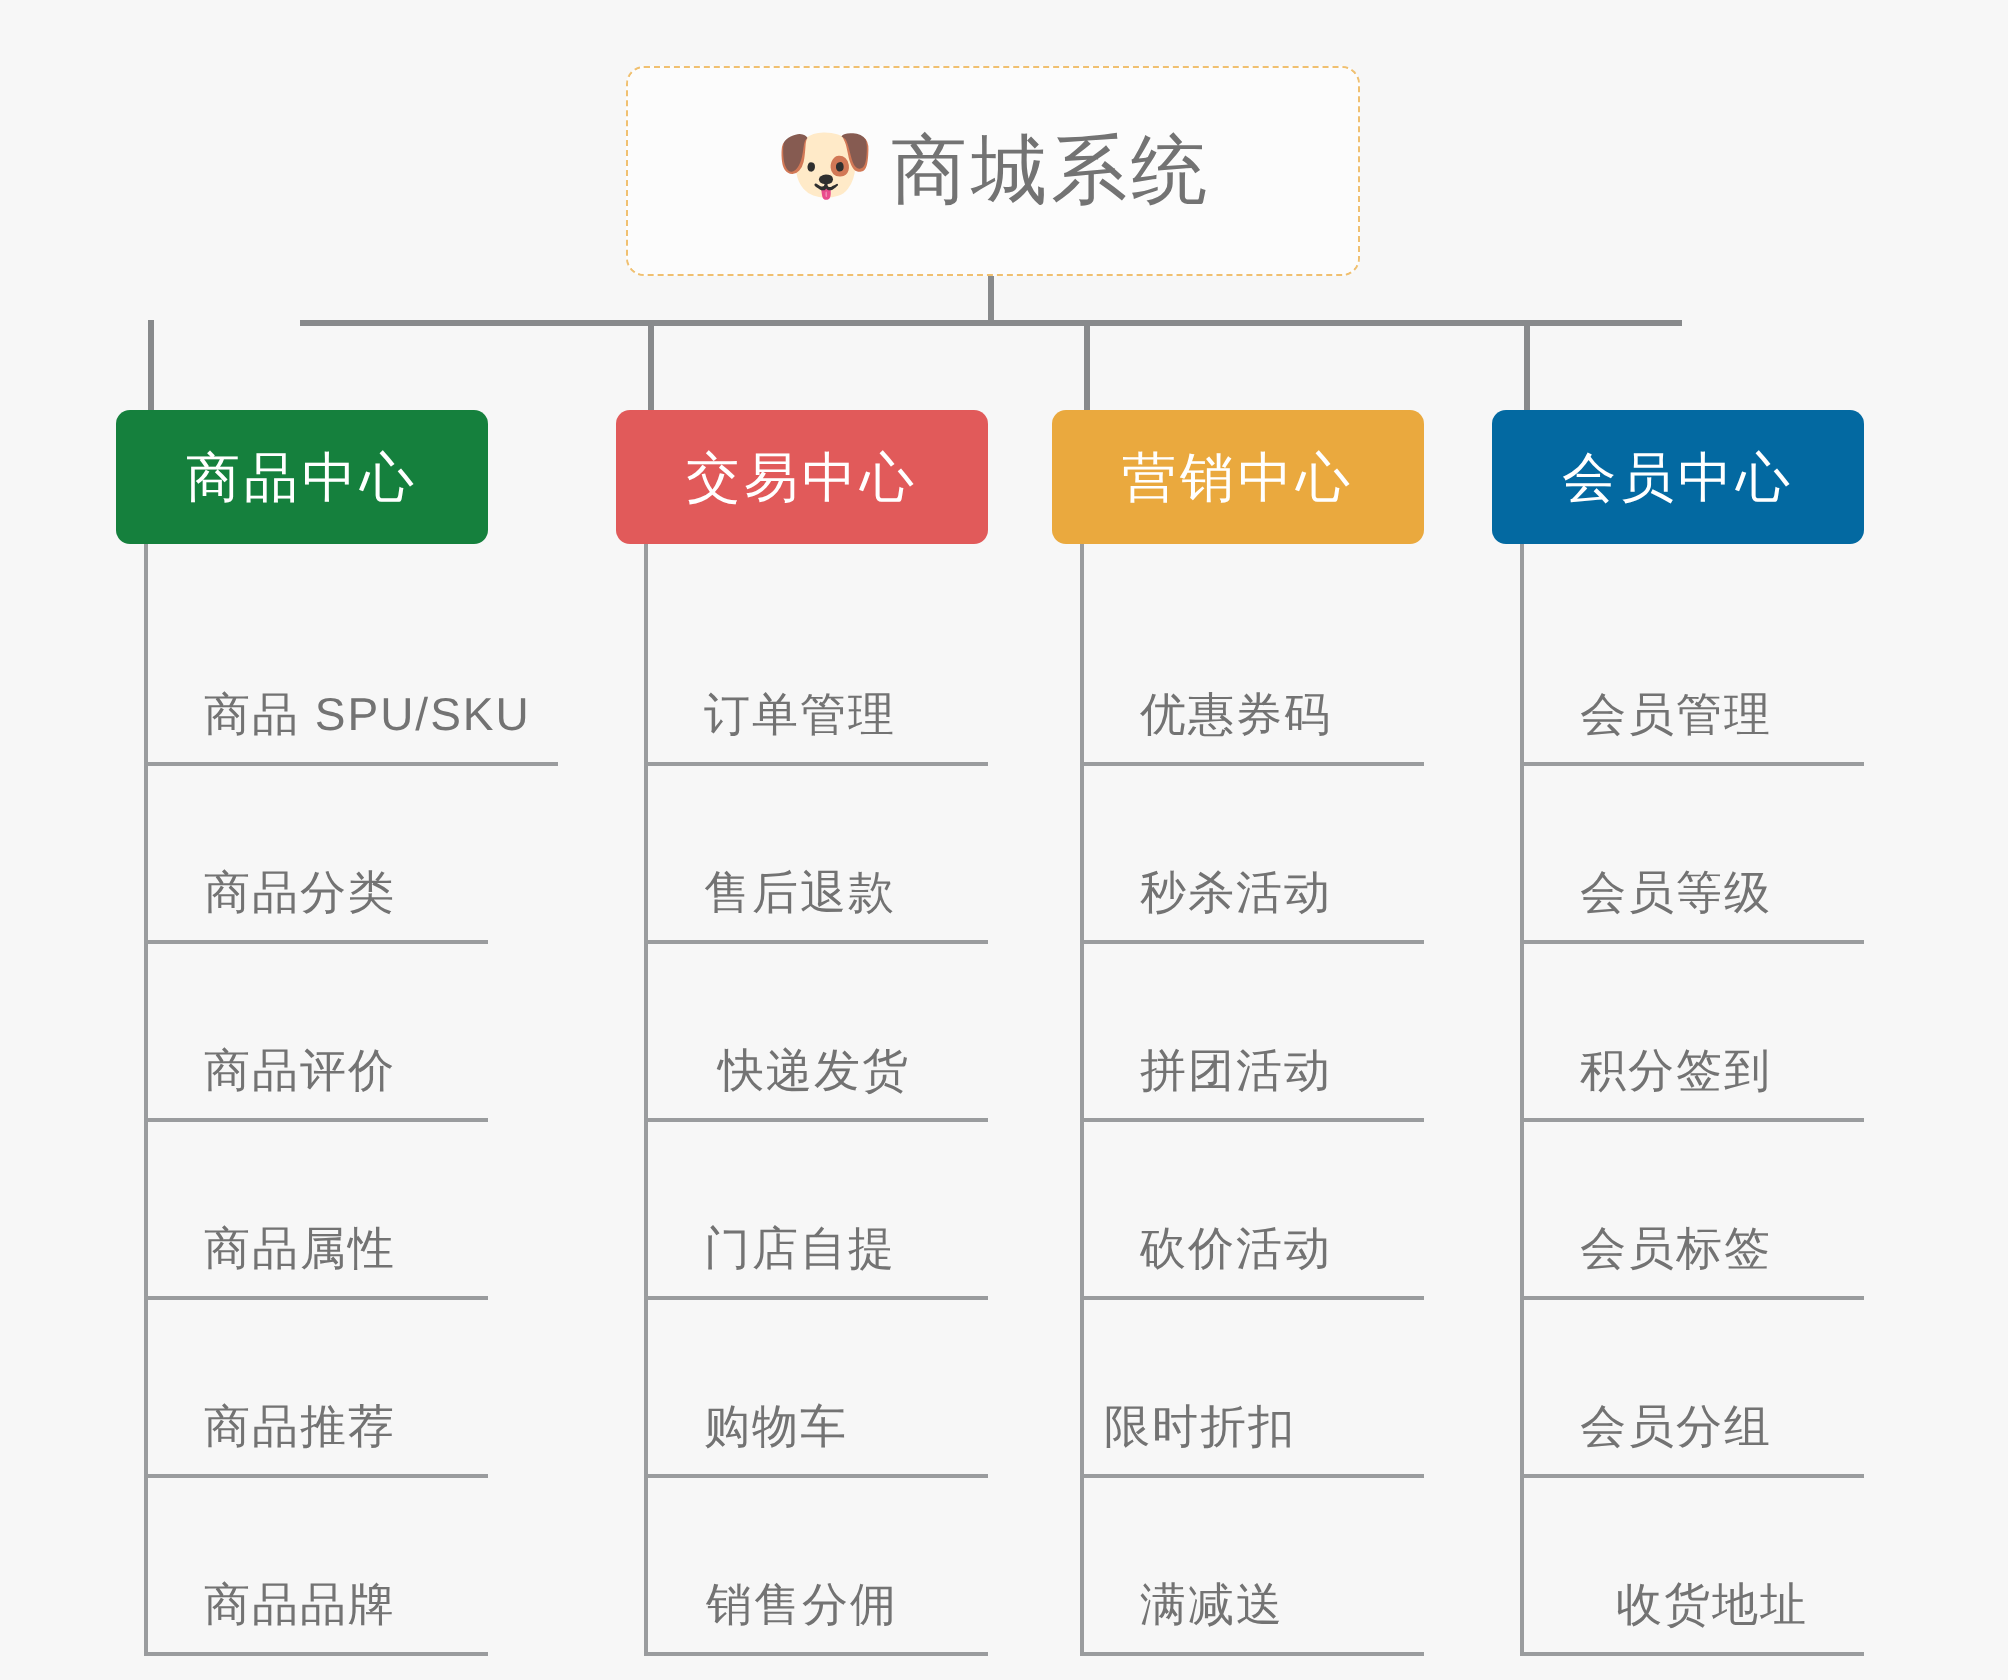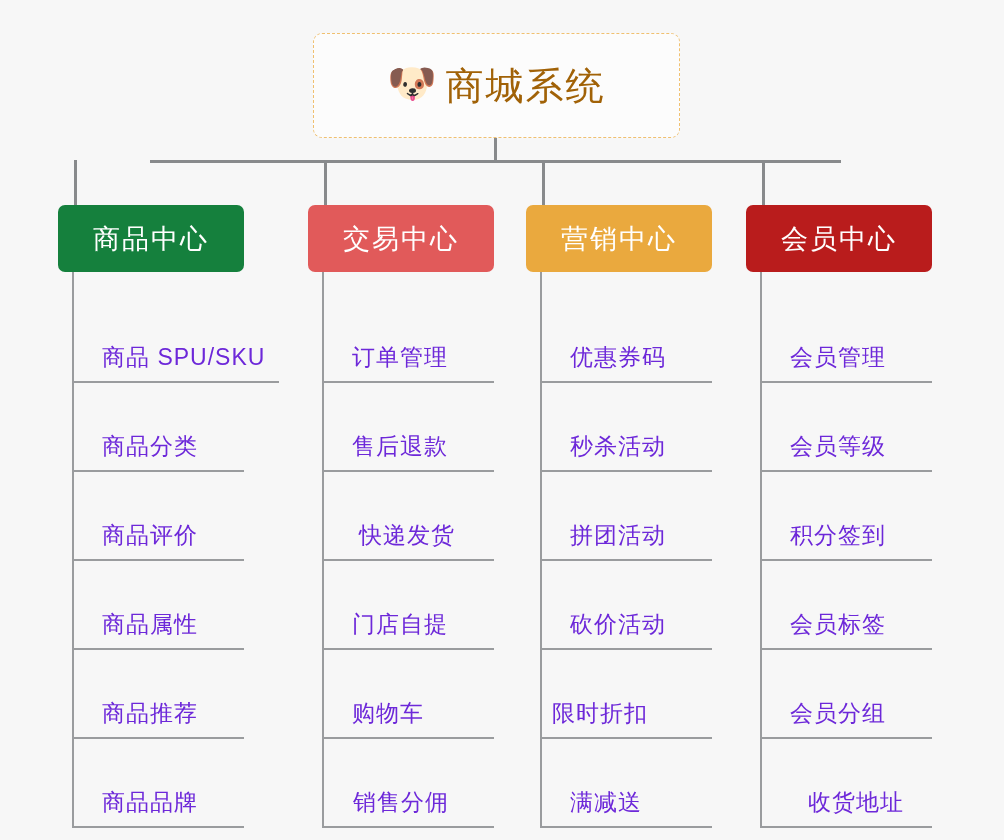--- a/index.html
+++ b/index.html
@@ -34,21 +34,21 @@
     gap: 14px;
   }
   .root-emoji {
     font-size: 40px;
     line-height: 1;
     display: block;
     width: 44px; height: 46px;
   }
   .root-title {
     font-size: 38px;
-    color: #a16207;
+    color: #737373;
     letter-spacing: 2px;
     line-height: 1;
     white-space: nowrap;
   }
 
   
   .conn {
     position: absolute;
     background: #888a8c;
   }
@@ -95,21 +95,21 @@
     align-items: flex-end;
   }
   .leaf-inner {
     display: inline-block;
     border-bottom: 2px solid #9a9c9e;
     padding: 0 14px 8px 30px;
     margin-left: -2px;
   }
   .leaf-label {
     font-size: 23px;
-    color: #6d28d9;
+    color: #737373;
     letter-spacing: 1px;
     white-space: nowrap;
   }
 </style>
 </head>
 <body>
 
 <div id="canvas">
 
   <div class="root-node">
@@ -197,21 +197,21 @@
           </div>
           <div class="leaf">
             <div class="leaf-inner" style="width: 156px; padding-left: 12px;"><span class="leaf-label">限时折扣</span></div>
           </div>
           <div class="leaf">
             <div class="leaf-inner" style="width: 132px;"><span class="leaf-label">满减送</span></div>
           </div>
         </div>
       </div>
       <div class="column" style="left: 746px; width: 186px;">
-        <div class="cat-box" style="background: #b91c1c; width: 186px;">
+        <div class="cat-box" style="background: #0369a1; width: 186px;">
           <span>会员中心</span>
         </div>
         <div class="branch">
           <div class="leaf">
             <div class="leaf-inner" style="width: 156px;"><span class="leaf-label">会员管理</span></div>
           </div>
           <div class="leaf">
             <div class="leaf-inner" style="width: 156px; margin-top: 28px;"><span class="leaf-label">会员等级</span></div>
           </div>
           <div class="leaf">

